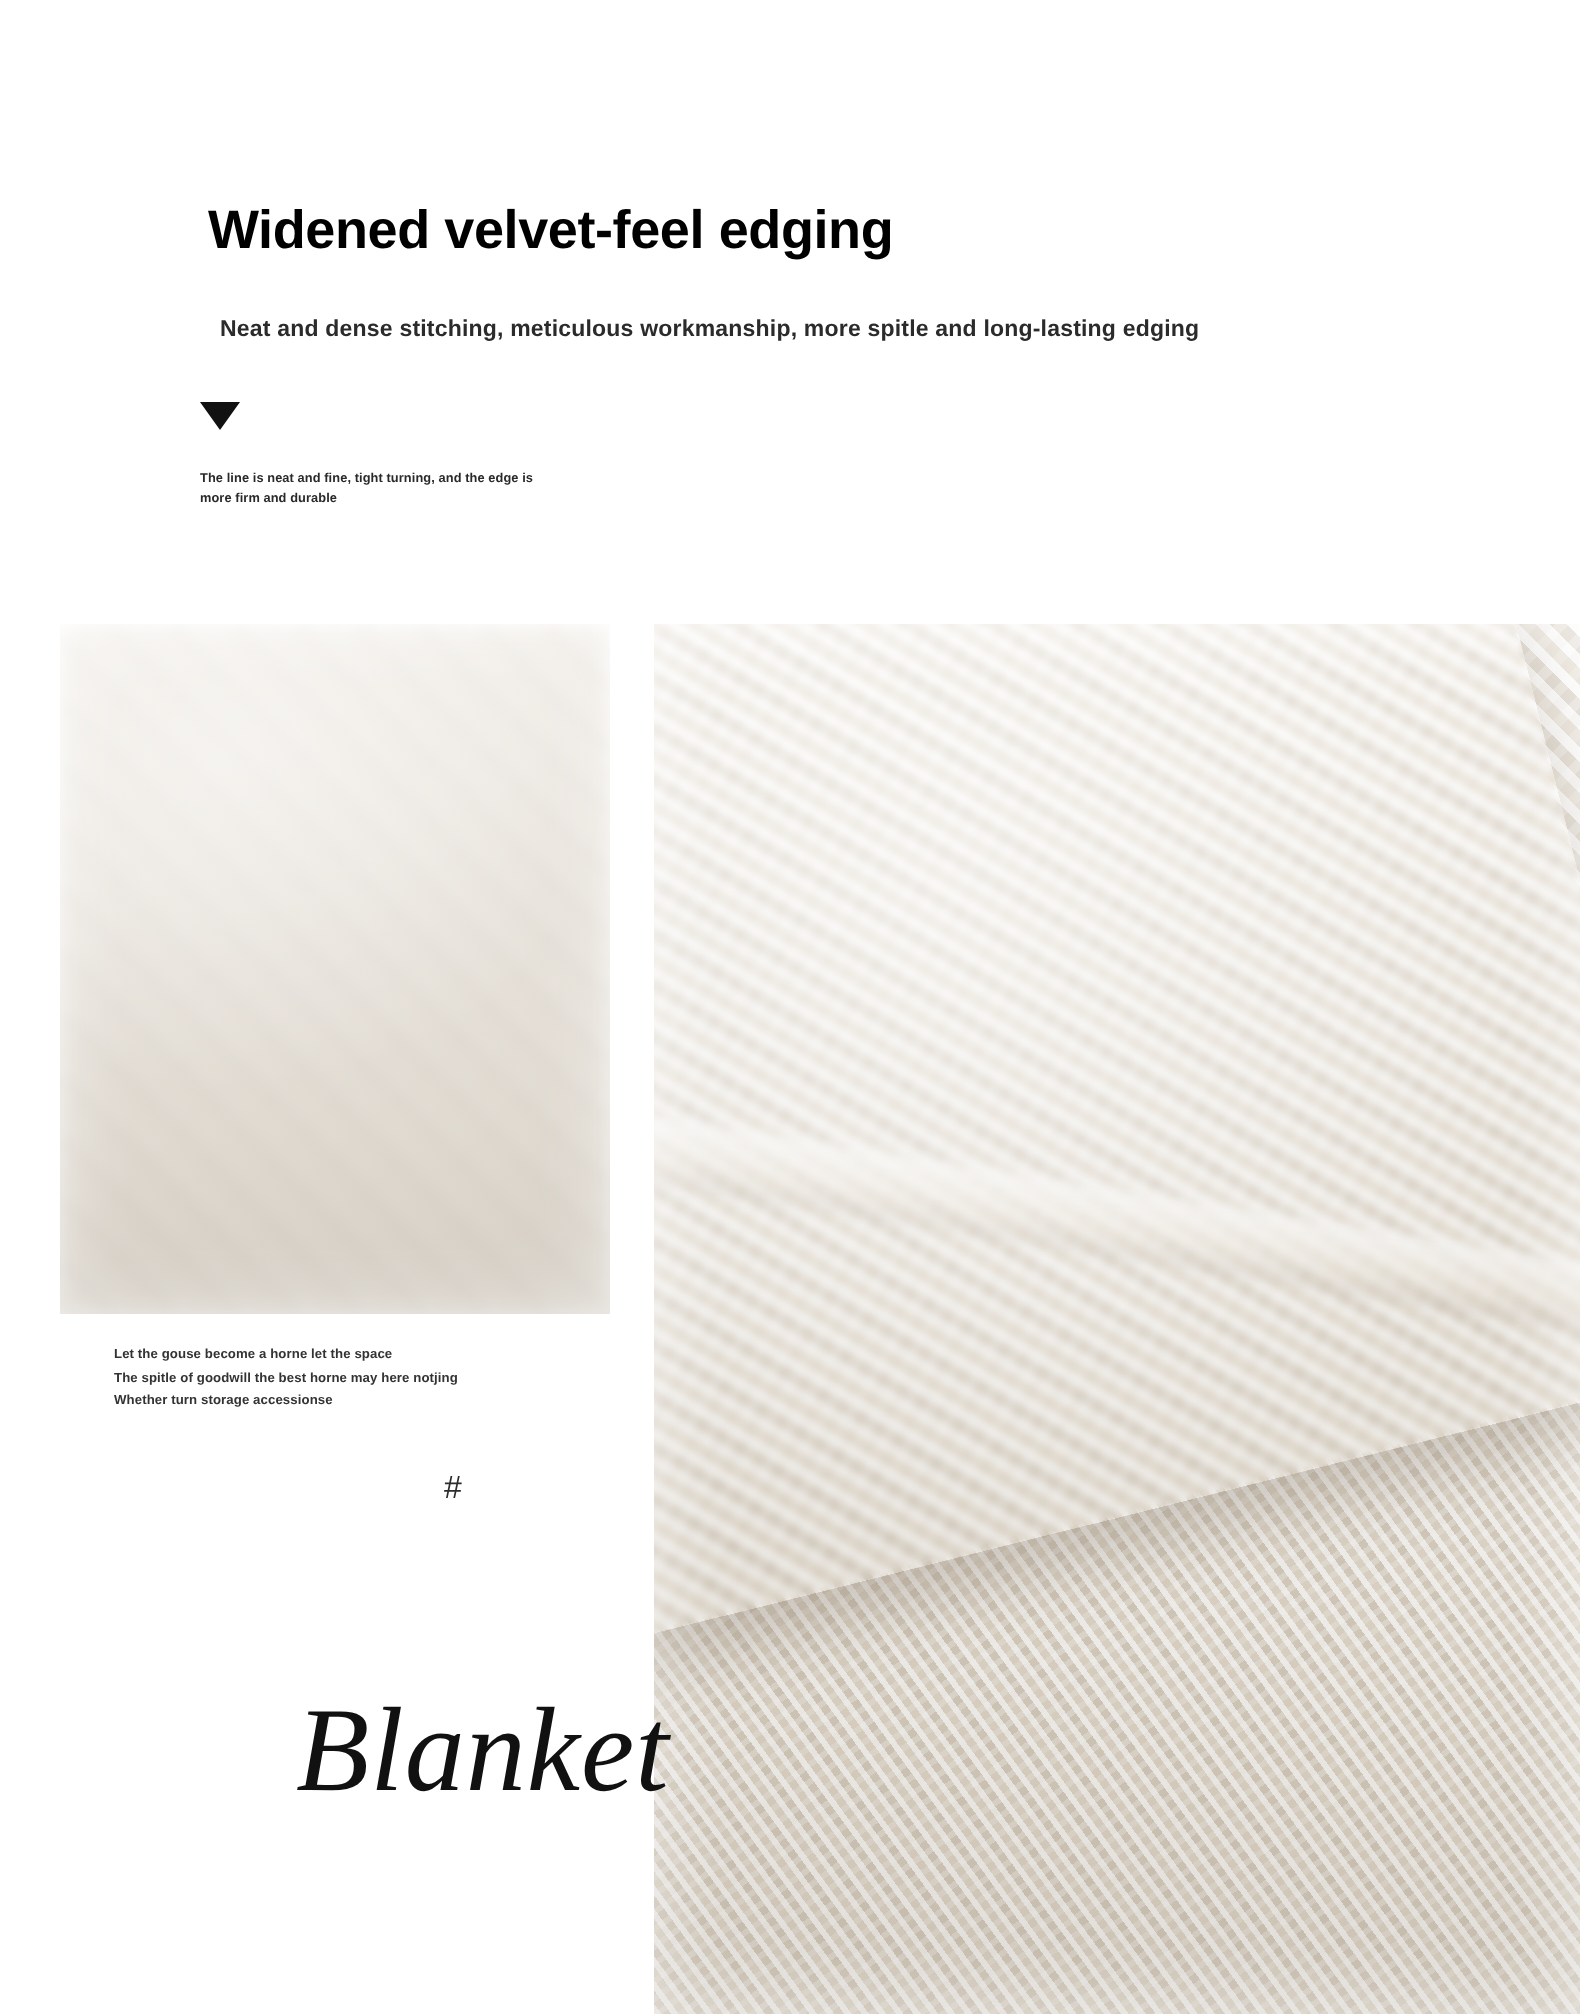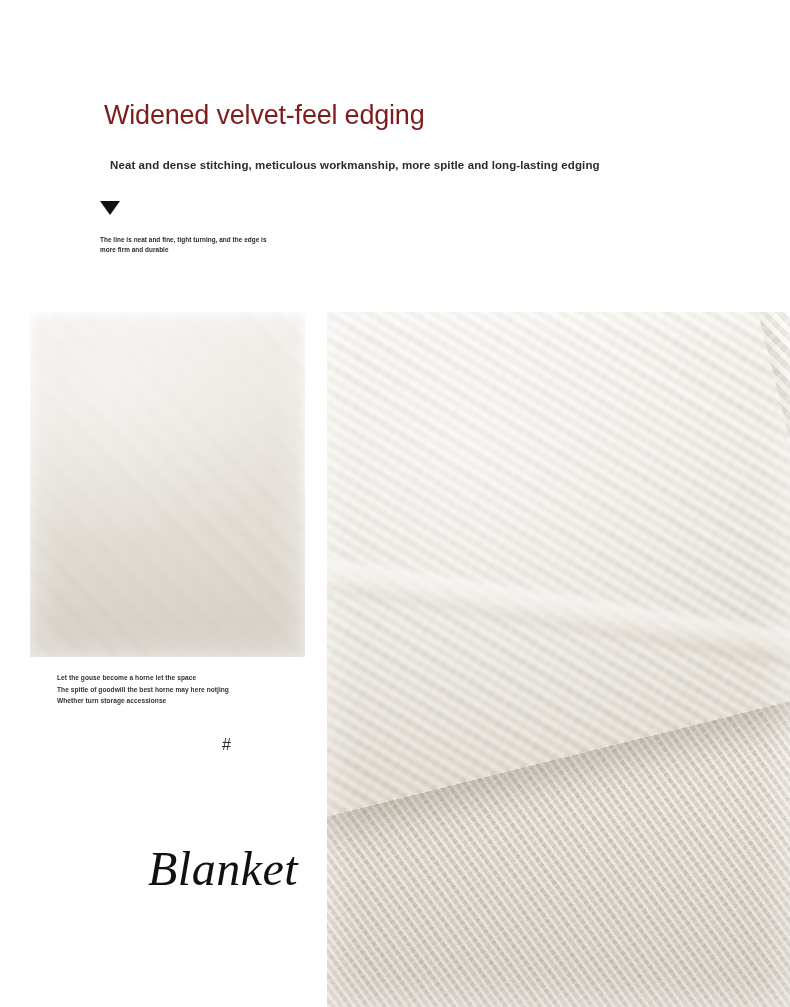--- a/index.html
+++ b/index.html
@@ -22,23 +22,23 @@
     height: 1007px;
     background: #ffffff;
   }
 
   
   .headline {
     position: absolute;
     left: 104px;
     top: 82px;
     font-size: 27px;
-    font-weight: 400;
+    font-weight: 700;
     letter-spacing: -0.2px;
-    color: #7f1d1d;
+    color: #000000;
     white-space: nowrap;
   }
 
   .subhead {
     position: absolute;
     left: 110px;
     top: 147px;
     font-size: 11.5px;
     font-weight: 600;
     color: #2b2b2b;
@@ -192,21 +192,21 @@
     font-weight: 400;
     color: #2c2c2c;
     font-family: "Liberation Sans", sans-serif;
   }
 
   .wordmark {
     position: absolute;
     left: 148px;
     top: 845px;
     font-family: "Liberation Serif", serif;
-    font-size: 48px;
+    font-size: 60px;
     font-style: italic;
     font-weight: 400;
     color: #111111;
     letter-spacing: 0.5px;
     z-index: 5;
     line-height: 1;
   }
 </style>
 </head>
 <body>

